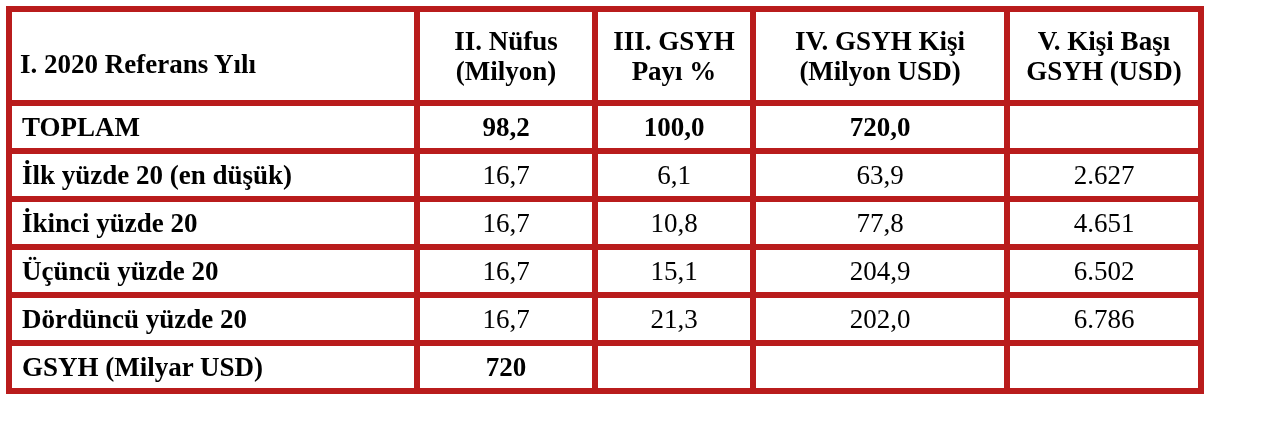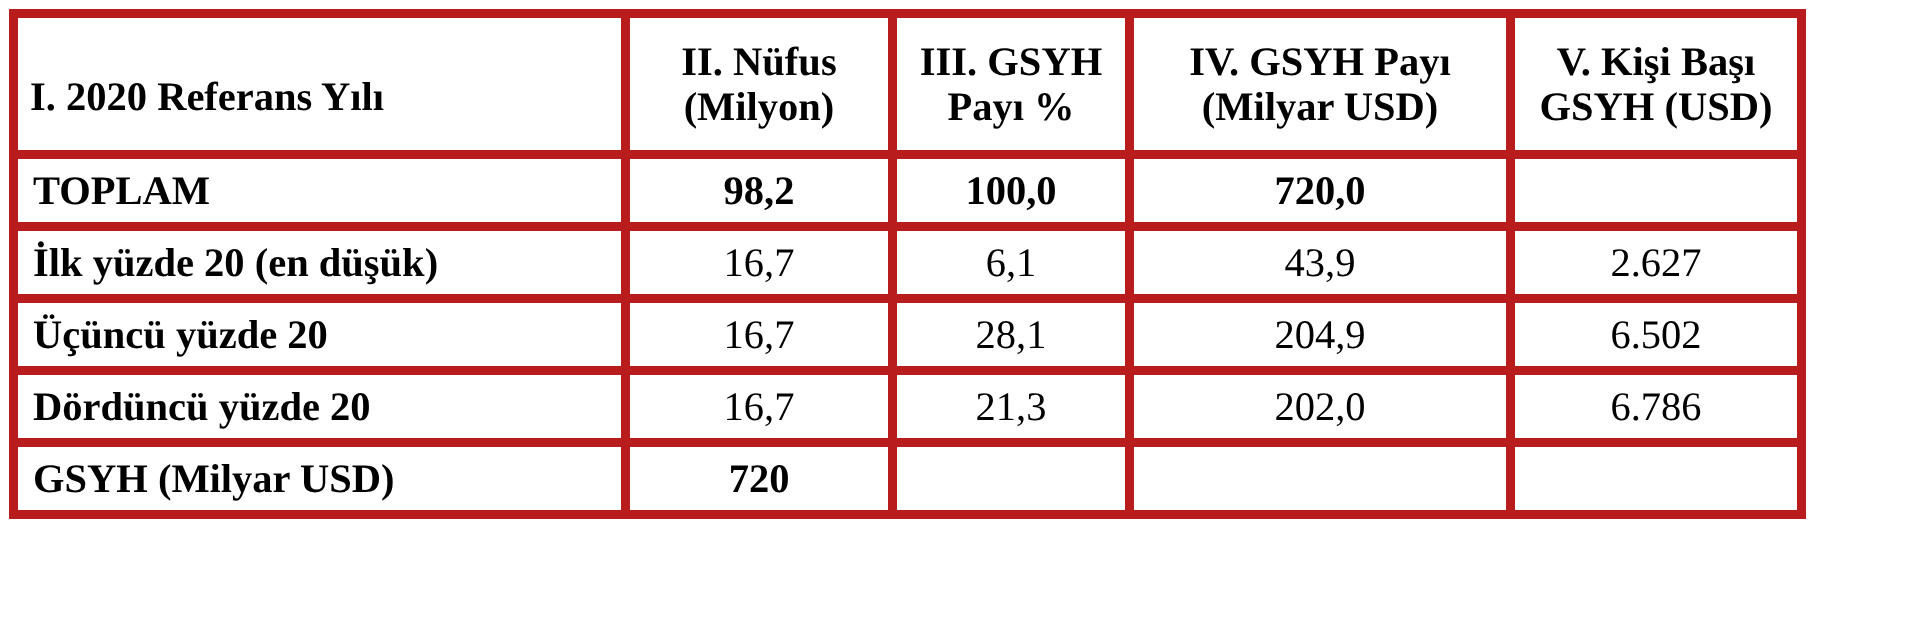--- a/index.html
+++ b/index.html
@@ -91,48 +91,55 @@
         </th>
         <th class="hdr-cell">
           <span class="hdr-line">II. Nüfus</span>
           <span class="hdr-line">(Milyon)</span>
         </th>
         <th class="hdr-cell">
           <span class="hdr-line">III. GSYH</span>
           <span class="hdr-line">Payı %</span>
         </th>
         <th class="hdr-cell">
-          <span class="hdr-line">IV. GSYH Payı</span>
-          <span class="hdr-line">(Milyar USD)</span>
+          <span class="hdr-line">IV. GSYH Kişi</span>
+          <span class="hdr-line">(Milyon USD)</span>
         </th>
         <th class="hdr-cell">
           <span class="hdr-line">V. Kişi Başı</span>
           <span class="hdr-line">GSYH (USD)</span>
         </th>
       </tr>
     </thead>
     <tbody>
       <tr class="row-bold">
         <td class="row-cell label">TOPLAM</td>
         <td class="row-cell">98,2</td>
         <td class="row-cell">100,0</td>
         <td class="row-cell">720,0</td>
         <td class="row-cell empty"></td>
       </tr>
       <tr>
         <td class="row-cell label">İlk yüzde 20 (en düşük)</td>
         <td class="row-cell">16,7</td>
         <td class="row-cell">6,1</td>
-        <td class="row-cell">43,9</td>
+        <td class="row-cell">63,9</td>
         <td class="row-cell">2.627</td>
+      </tr>
+      <tr>
+        <td class="row-cell label">İkinci yüzde 20</td>
+        <td class="row-cell">16,7</td>
+        <td class="row-cell">10,8</td>
+        <td class="row-cell">77,8</td>
+        <td class="row-cell">4.651</td>
       </tr>
       <tr>
         <td class="row-cell label">Üçüncü yüzde 20</td>
         <td class="row-cell">16,7</td>
-        <td class="row-cell">28,1</td>
+        <td class="row-cell">15,1</td>
         <td class="row-cell">204,9</td>
         <td class="row-cell">6.502</td>
       </tr>
       <tr>
         <td class="row-cell label">Dördüncü yüzde 20</td>
         <td class="row-cell">16,7</td>
         <td class="row-cell">21,3</td>
         <td class="row-cell">202,0</td>
         <td class="row-cell">6.786</td>
       </tr>

